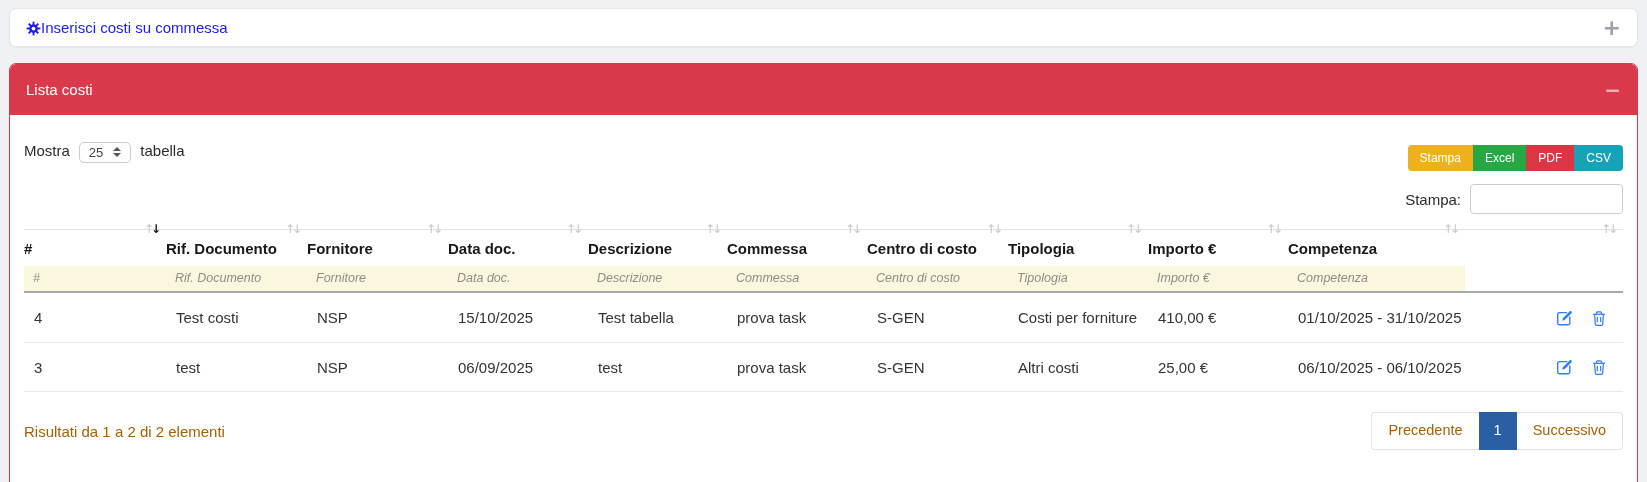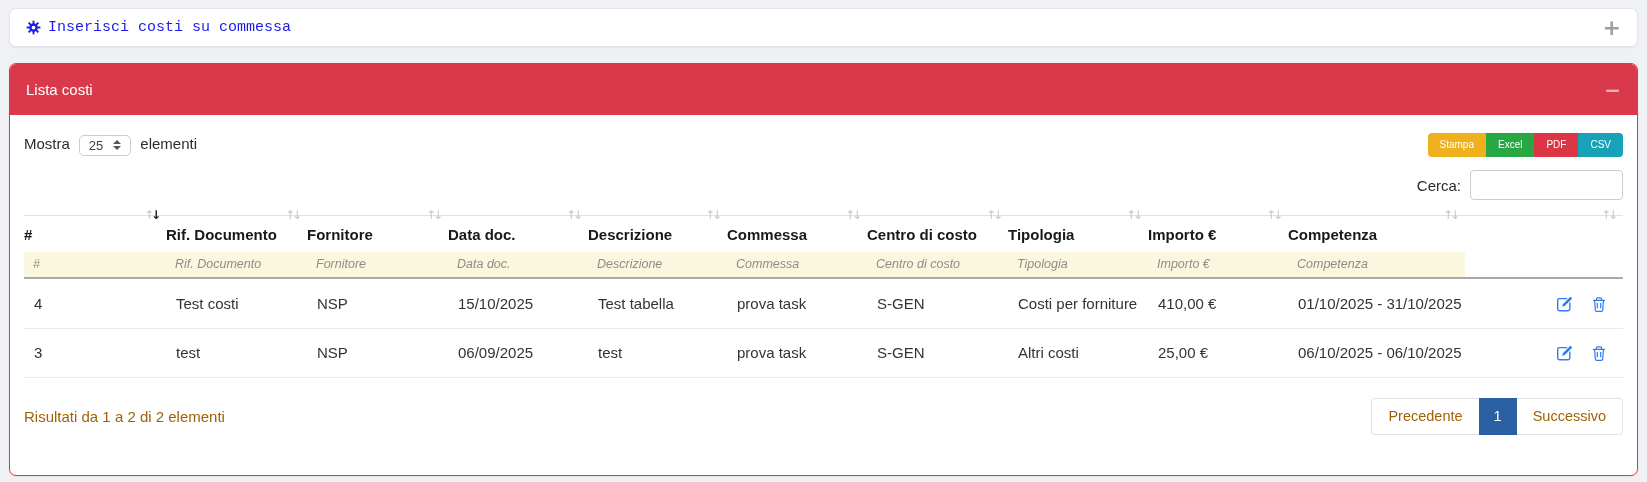--- a/index.html
+++ b/index.html
@@ -19,21 +19,21 @@
     border:1px solid #e2e5e9;
     border-radius:7px;
     box-shadow:0 1px 2px rgba(20,30,50,.05);
   }
   .card.insert {
     height:39px;
     padding:0 16px;
     display:flex; align-items:center; justify-content:space-between;
     margin-bottom:16px;
   }
-  .insert-left { display:flex; align-items:center; gap:7px;font-family:Liberation Mono, monospace; }
+  .insert-left { display:flex; align-items:flex-end; gap:0; }
   .insert-link {
     color:#1b1bea; font-size:15px; text-decoration:none; cursor:pointer;
   }
   .icon-plus {
     color:#9aa1a9; font-size:22px; font-weight:bold; line-height:1; cursor:pointer;
     font-family:"DejaVu Sans", sans-serif;
   }
 
   .card.list { min-height:409px; border-color:#d9394a; overflow:hidden; }
   .panel-header {
@@ -61,23 +61,24 @@
     padding:2px 9px; cursor:pointer; background:#fff;
     font-size:13px; color:#444; min-width:52px;
   }
   .sel-arrows { display:flex; flex-direction:column; gap:2px; }
   .sel-arrows i { display:block; width:0; height:0; border-left:4px solid transparent; border-right:4px solid transparent; }
   .sel-arrows i.up   { border-bottom:4px solid #555; }
   .sel-arrows i.down { border-top:4px solid #555; }
 
   .dt-buttons { display:flex; }
   .dt-button {
-    border:none; color:#fff; font-size:10px;
+    border:none; color:#fff; font-size:12px;
     padding:6px 12px; cursor:pointer; line-height:1.2;
     font-family:"Liberation Sans", sans-serif;
+    margin-top:12px;
   }
   .dt-button:first-child { border-radius:4px 0 0 4px; }
   .dt-button:last-child  { border-radius:0 4px 4px 0; }
 
   
   .search-row { display:flex; align-items:center; justify-content:flex-end; gap:9px; margin-top:13px; }
   .search-label { font-size:15px; color:#2b2b2b; }
   .search-input {
     width:153px; height:30px;
     border:1px solid #c9ccd1; border-radius:4px;
@@ -176,32 +177,32 @@
       <div class="controls-row">
         <div class="length-menu">
           <span>Mostra</span>
           <div class="length-select">
             <span>25</span>
             <span class="sel-arrows">
                 <i class="up"></i>
                 <i class="down"></i>
               </span>
           </div>
-          <span>elementi</span>
+          <span>tabella</span>
         </div>
         <div class="dt-buttons" id="export-buttons">
             <button class="dt-button" style="background: rgb(238, 177, 29);">Stampa</button>
             <button class="dt-button" style="background: rgb(40, 167, 69);">Excel</button>
             <button class="dt-button" style="background: rgb(220, 53, 69);">PDF</button>
             <button class="dt-button" style="background: rgb(23, 162, 184);">CSV</button>
           </div>
       </div>
 
       <div class="search-row">
-        <label class="search-label">Cerca:</label>
+        <label class="search-label">Stampa:</label>
         <input class="search-input" type="text" value="" style="">
       </div>
 
       <table class="costs">
         <colgroup>
           <col style="width:142px">
             <col style="width:141px">
             <col style="width:141px">
           <col style="width:140px">
             <col style="width:139px">

